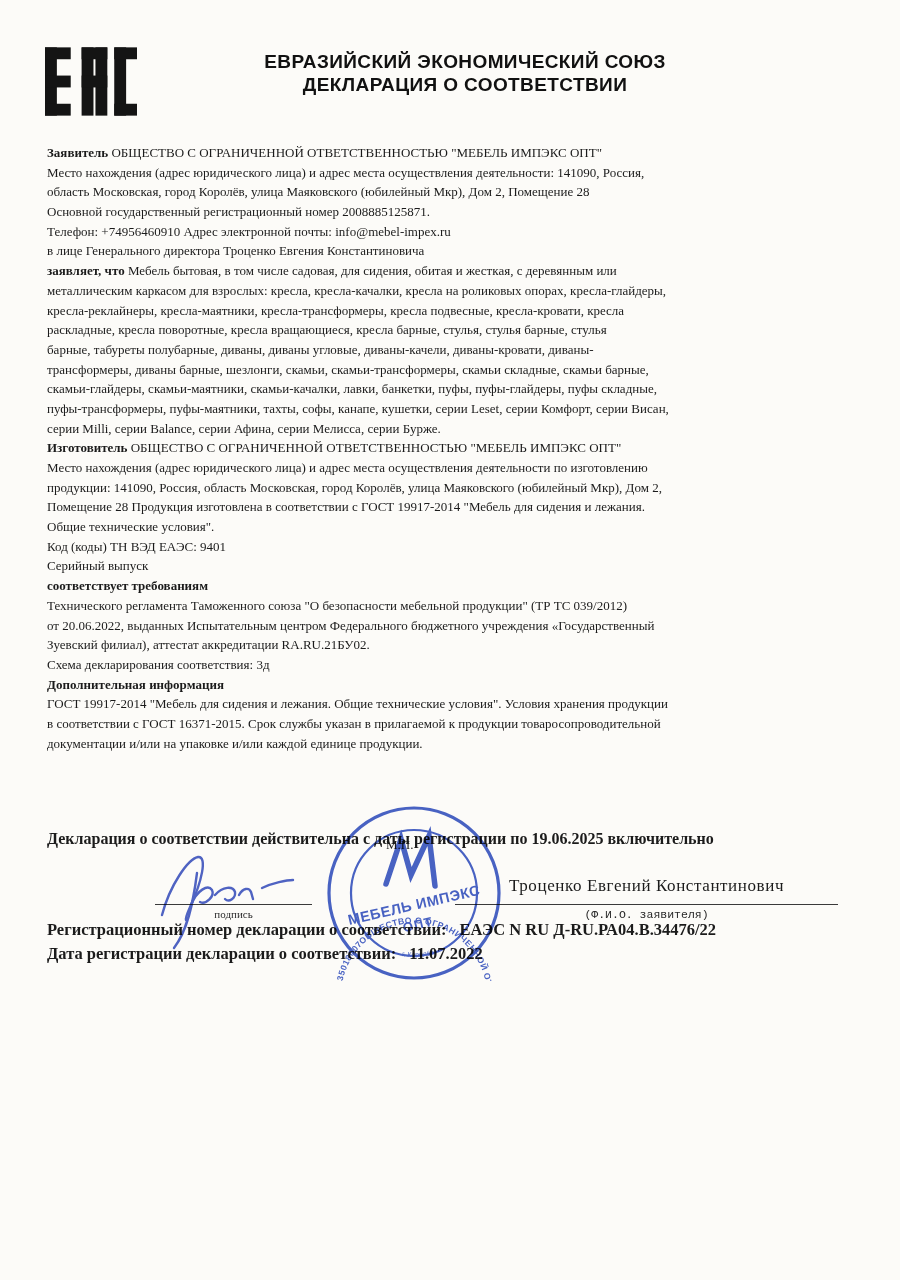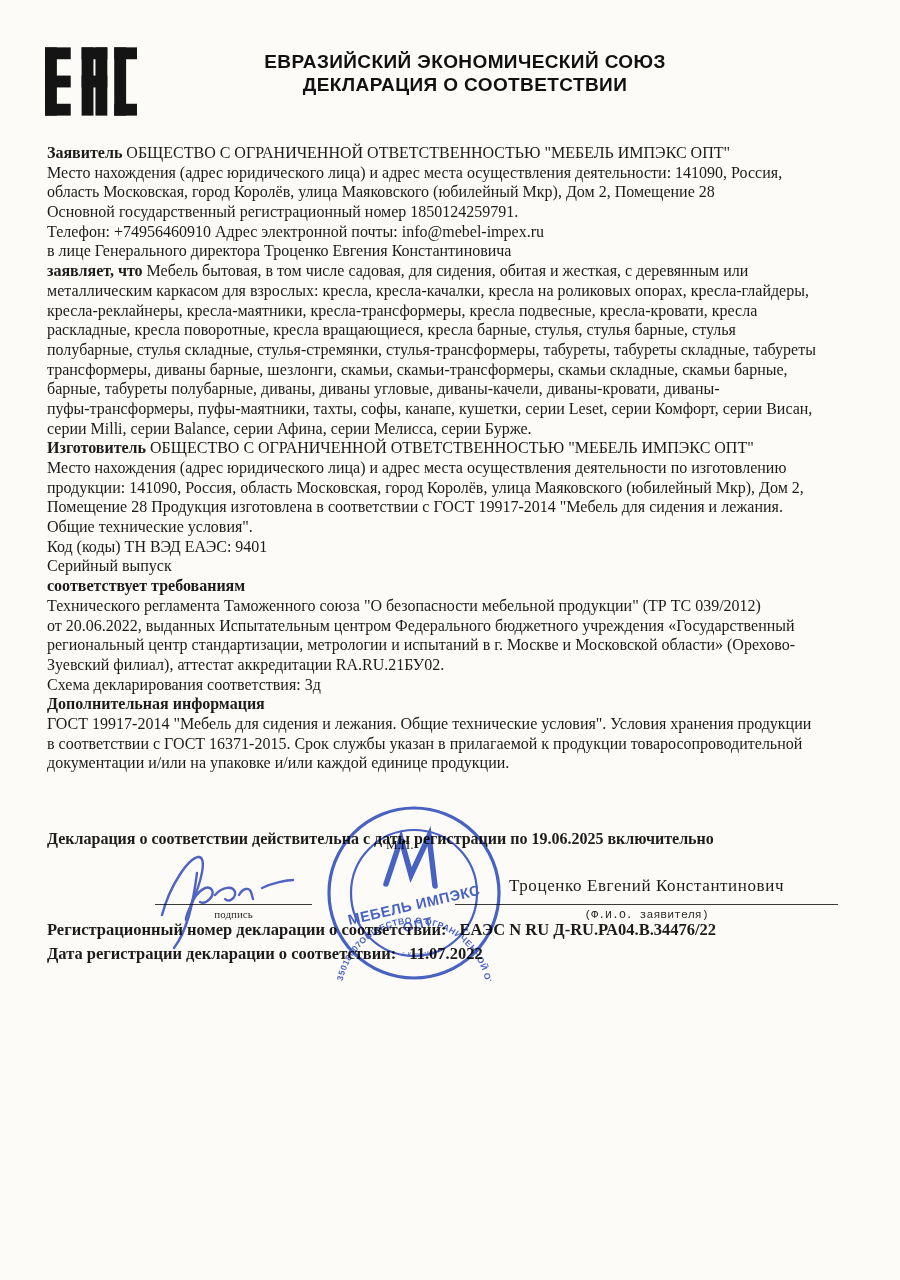--- a/index.html
+++ b/index.html
@@ -17,21 +17,21 @@
   .doc-title{
     position:absolute;left:30px;top:50px;width:870px;
     text-align:center;
     font-family:"Liberation Sans","DejaVu Sans",sans-serif;
     font-weight:bold;font-size:19px;line-height:23px;
     letter-spacing:.4px;color:#111;
   }
   
   .doc-body{
     position:absolute;left:47px;top:143px;width:820px;
-    font-size:16px;
+    font-size:13px;
   }
   .line{height:19.7px;line-height:19.7px;white-space:nowrap;}
   .line .b{font-weight:bold;}
   .validity{
     position:absolute;left:47px;top:830px;
     font-weight:bold;font-size:16px;white-space:nowrap;
   }
   
   .rule{position:absolute;border-top:1.6px solid #3a3a3a;height:0;}
   .sig-rule{left:155px;top:904px;width:157px;}
@@ -75,43 +75,42 @@
 
   <div class="doc-title">
     <div>ЕВРАЗИЙСКИЙ ЭКОНОМИЧЕСКИЙ СОЮЗ</div>
     <div>ДЕКЛАРАЦИЯ О СООТВЕТСТВИИ</div>
   </div>
 
   <div class="doc-body">
       <div class="line"><span class="b">Заявитель </span><span>ОБЩЕСТВО С ОГРАНИЧЕННОЙ ОТВЕТСТВЕННОСТЬЮ "МЕБЕЛЬ ИМПЭКС ОПТ"</span></div>
       <div class="line"><span class="b"></span><span>Место нахождения (адрес юридического лица) и адрес места осуществления деятельности: 141090, Россия,</span></div>
       <div class="line"><span class="b"></span><span>область Московская, город Королёв, улица Маяковского (юбилейный Мкр), Дом 2, Помещение 28</span></div>
-      <div class="line"><span class="b"></span><span>Основной государственный регистрационный номер 1850124259791.</span></div>
+      <div class="line"><span class="b"></span><span>Основной государственный регистрационный номер 2008885125871.</span></div>
       <div class="line"><span class="b"></span><span>Телефон: +74956460910 Адрес электронной почты: info@mebel-impex.ru</span></div>
       <div class="line"><span class="b"></span><span>в лице Генерального директора Троценко Евгения Константиновича</span></div>
       <div class="line"><span class="b">заявляет, что </span><span>Мебель бытовая, в том числе садовая, для сидения, обитая и жесткая, с деревянным или</span></div>
       <div class="line"><span class="b"></span><span>металлическим каркасом для взрослых: кресла, кресла-качалки, кресла на роликовых опорах, кресла-глайдеры,</span></div>
       <div class="line"><span class="b"></span><span>кресла-реклайнеры, кресла-маятники, кресла-трансформеры, кресла подвесные, кресла-кровати, кресла</span></div>
       <div class="line"><span class="b"></span><span>раскладные, кресла поворотные, кресла вращающиеся, кресла барные, стулья, стулья барные, стулья</span></div>
-      <div class="line"><span class="b"></span><span>полубарные, стулья складные, стулья-стремянки, стулья-трансформеры, табуреты, табуреты складные, табуреты</span></div>
+      <div class="line"><span class="b"></span><span>барные, табуреты полубарные, диваны, диваны угловые, диваны-качели, диваны-кровати, диваны-</span></div>
       <div class="line"><span class="b"></span><span>трансформеры, диваны барные, шезлонги, скамьи, скамьи-трансформеры, скамьи складные, скамьи барные,</span></div>
-      <div class="line"><span class="b"></span><span>барные, табуреты полубарные, диваны, диваны угловые, диваны-качели, диваны-кровати, диваны-</span></div>
+      <div class="line"><span class="b"></span><span>скамьи-глайдеры, скамьи-маятники, скамьи-качалки, лавки, банкетки, пуфы, пуфы-глайдеры, пуфы складные,</span></div>
       <div class="line"><span class="b"></span><span>пуфы-трансформеры, пуфы-маятники, тахты, софы, канапе, кушетки, серии Leset, серии Комфорт, серии Висан,</span></div>
       <div class="line"><span class="b"></span><span>серии Milli, серии Balance, серии Афина, серии Мелисса, серии Бурже.</span></div>
       <div class="line"><span class="b">Изготовитель </span><span>ОБЩЕСТВО С ОГРАНИЧЕННОЙ ОТВЕТСТВЕННОСТЬЮ "МЕБЕЛЬ ИМПЭКС ОПТ"</span></div>
       <div class="line"><span class="b"></span><span>Место нахождения (адрес юридического лица) и адрес места осуществления деятельности по изготовлению</span></div>
       <div class="line"><span class="b"></span><span>продукции: 141090, Россия, область Московская, город Королёв, улица Маяковского (юбилейный Мкр), Дом 2,</span></div>
       <div class="line"><span class="b"></span><span>Помещение 28 Продукция изготовлена в соответствии с ГОСТ 19917-2014 "Мебель для сидения и лежания.</span></div>
       <div class="line"><span class="b"></span><span>Общие технические условия".</span></div>
       <div class="line"><span class="b"></span><span>Код (коды) ТН ВЭД ЕАЭС: 9401</span></div>
       <div class="line"><span class="b"></span><span>Серийный выпуск</span></div>
       <div class="line"><span class="b">соответствует требованиям</span><span></span></div>
       <div class="line"><span class="b"></span><span>Технического регламента Таможенного союза "О безопасности мебельной продукции" (ТР ТС 039/2012)</span></div>
       <div class="line"><span class="b"></span><span>от 20.06.2022, выданных Испытательным центром Федерального бюджетного учреждения «Государственный</span></div>
-      <div class="line"><span class="b"></span><span>региональный центр стандартизации, метрологии и испытаний в г. Москве и Московской области» (Орехово-</span></div>
       <div class="line"><span class="b"></span><span>Зуевский филиал), аттестат аккредитации RA.RU.21БУ02.</span></div>
       <div class="line"><span class="b"></span><span>Схема декларирования соответствия: 3д</span></div>
       <div class="line"><span class="b">Дополнительная информация</span><span></span></div>
       <div class="line"><span class="b"></span><span>ГОСТ 19917-2014 "Мебель для сидения и лежания. Общие технические условия". Условия хранения продукции</span></div>
       <div class="line"><span class="b"></span><span>в соответствии с ГОСТ 16371-2015. Срок службы указан в прилагаемой к продукции товаросопроводительной</span></div>
       <div class="line"><span class="b"></span><span>документации и/или на упаковке и/или каждой единице продукции.</span></div>
     </div>
 
   <div class="validity">Декларация о соответствии действительна с даты регистрации по 19.06.2025 включительно</div>
 

